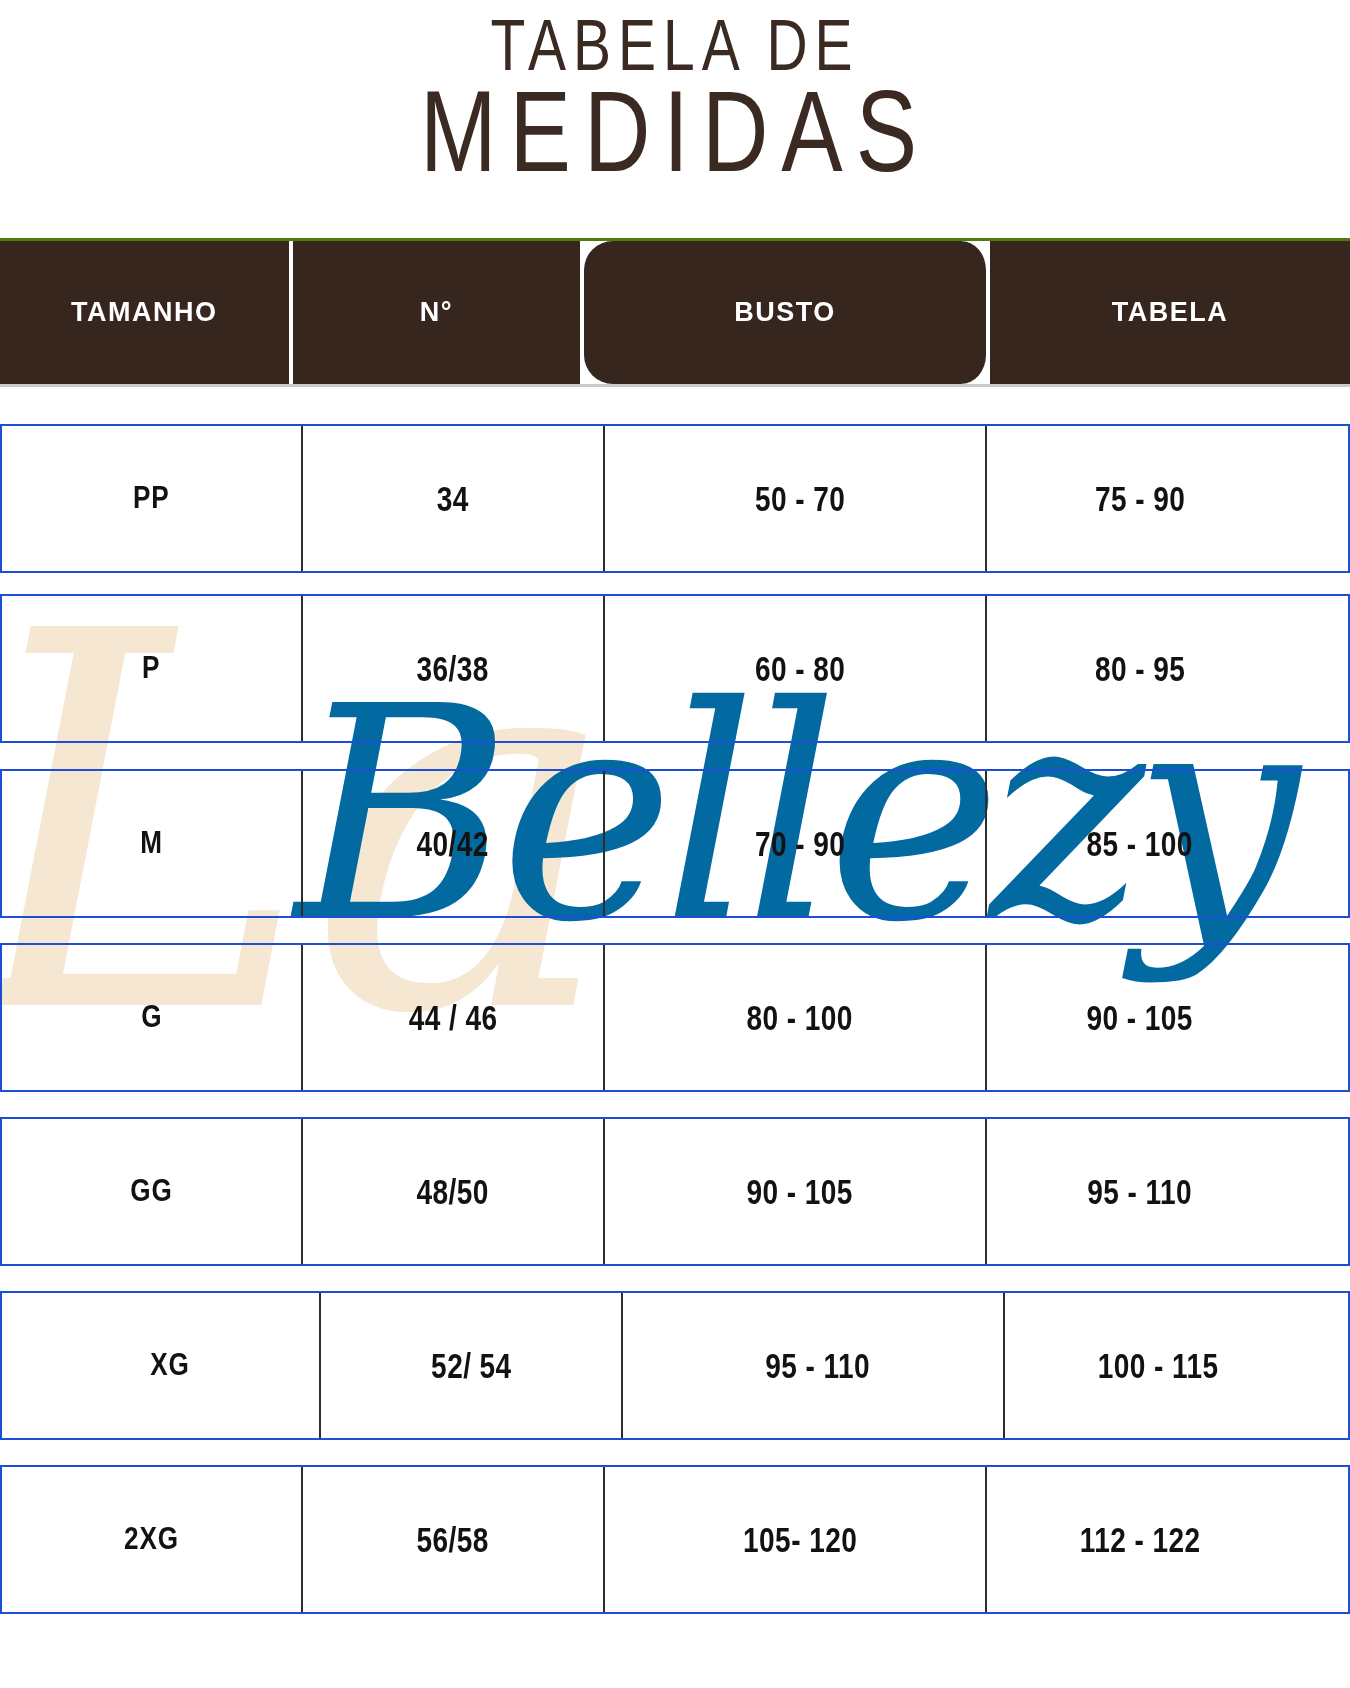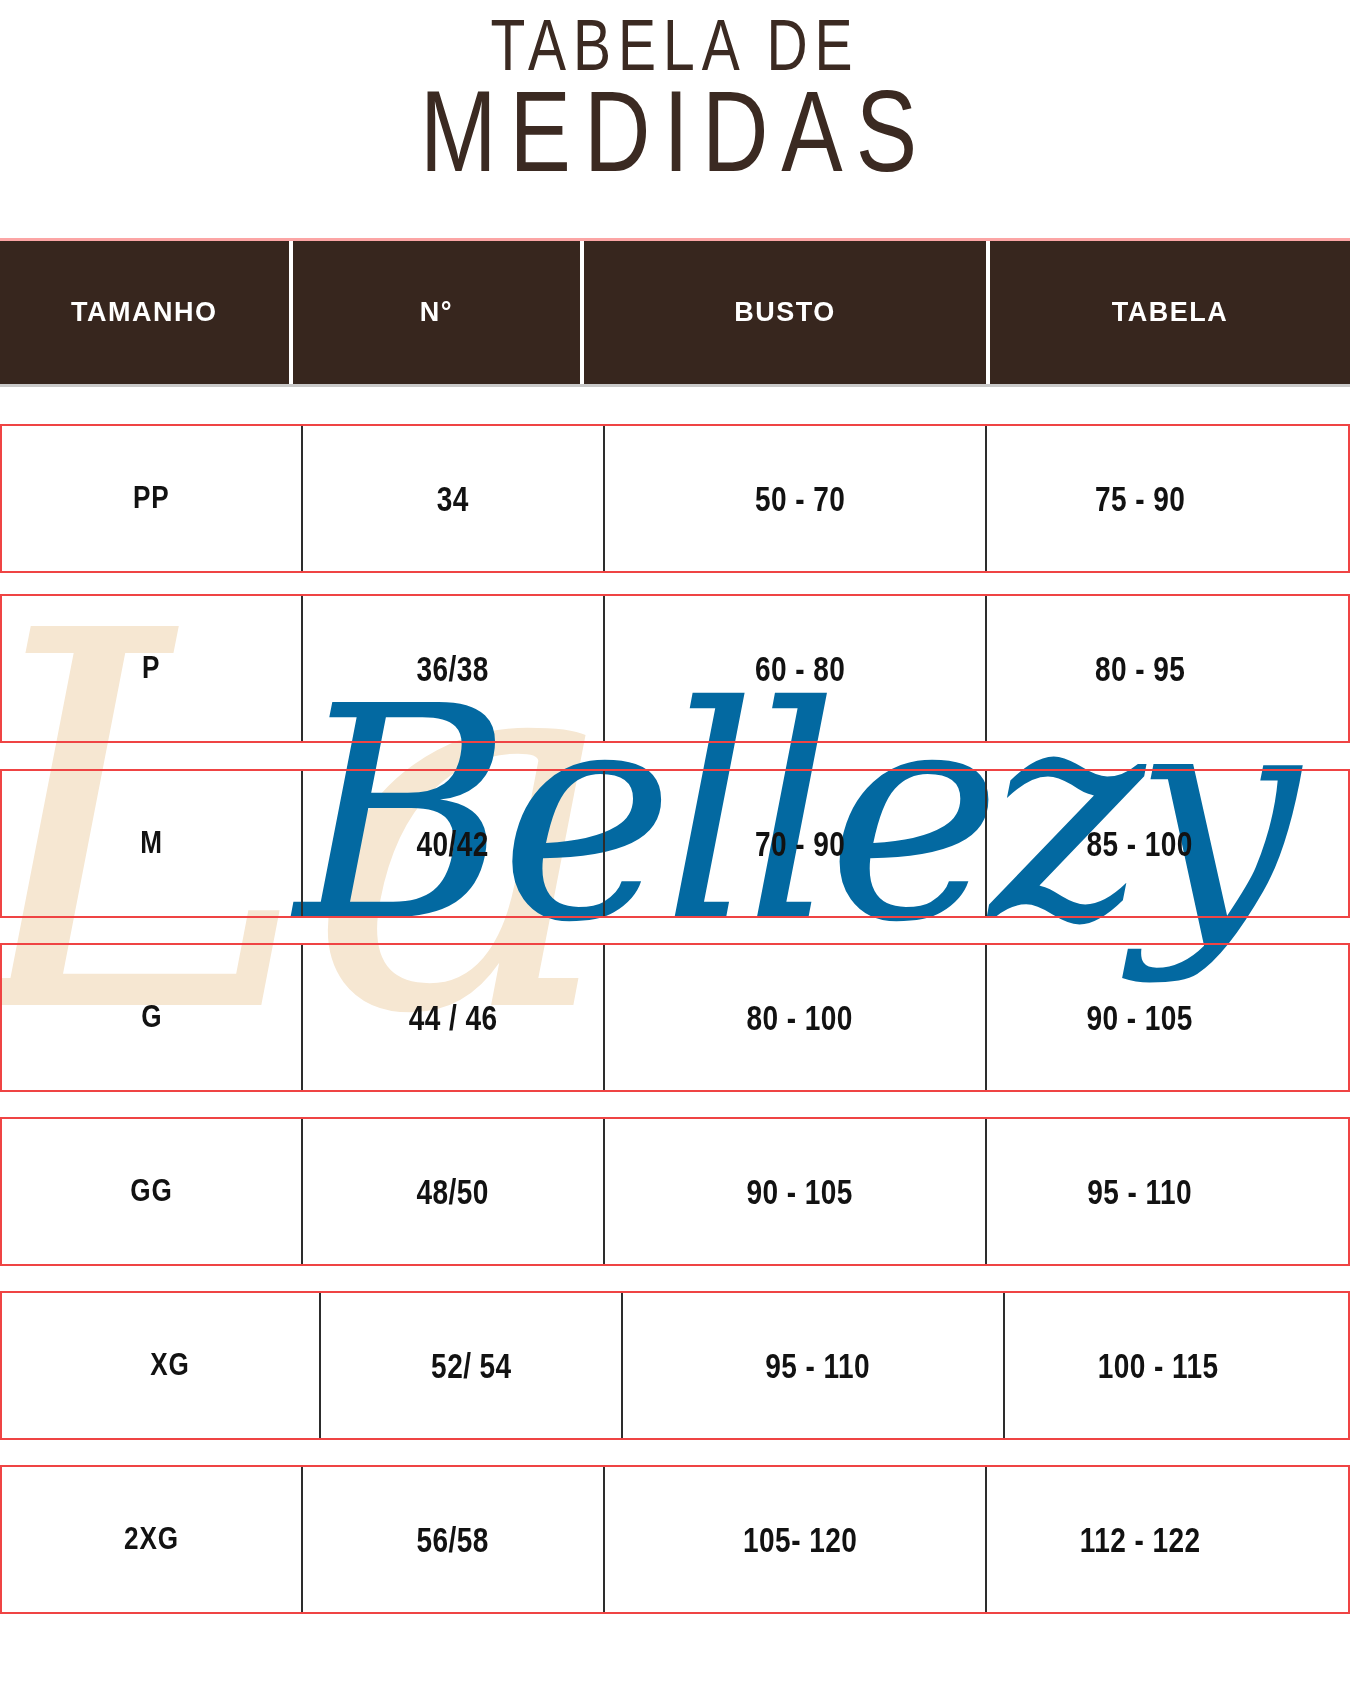--- a/index.html
+++ b/index.html
@@ -23,36 +23,36 @@
   .title-line.t1 { top:2px; }
   .title-line.t2 { top:66px; }
   .title-line > span { display:inline-block; transform-origin:top center; font-weight:400; }
   .t1 > span { font-size:57px; letter-spacing:7px;  transform:scaleY(1.28); }
   .t2 > span { font-size:92px; letter-spacing:13px; transform:scaleY(1.25); }
 
   
   .thead {
     position:absolute; left:0; top:238px; width:1350px; height:149px;
     display:flex; z-index:1; box-sizing:border-box;
-    border-top:3px solid #fca5a5; border-bottom:3px solid #c9c9c9;
+    border-top:3px solid #4d7c0f; border-bottom:3px solid #c9c9c9;
   }
   .hcell {
     background:#37261e; color:#ffffff;
     display:flex; align-items:center; justify-content:center;
     font-weight:700; font-size:27px; letter-spacing:1.5px;
     box-sizing:border-box; border-right:4px solid #ffffff;
   }
   .hcell:last-child { border-right:none; }
-  .hc1 { width:303px; } .hc2 { width:302px; } .hc3 { width:420px; } .hc4 { width:373px; }
+  .hc1 { width:303px; } .hc2 { width:302px; } .hc3 { width:420px;border-radius:29px; } .hc4 { width:373px; }
 
   
   .trow {
     position:absolute; left:0; width:1350px; height:149px;
     display:flex; z-index:1; box-sizing:border-box;
-    border:2px solid #ef4444; background:transparent;
+    border:2px solid #1d4ed8; background:transparent;
   }
   .r0 { top:424px; } .r1 { top:594px; } .r2 { top:769px; }
   .r3 { top:943px; } .r4 { top:1117px; } .r5 { top:1291px;padding-left:18px; } .r6 { top:1465px; }
   .cell {
     box-sizing:border-box; border-right:2px solid #2d2d2d;
     display:flex; align-items:center; justify-content:center;
     color:#121212; font-weight:700;
   }
   .cell:last-child { border-right:none; }
   .c1 { width:301px; } .c2 { width:302px; } .c3 { width:372px;margin-left:10px; } .c4 { width:306px;justify-content:center; }

